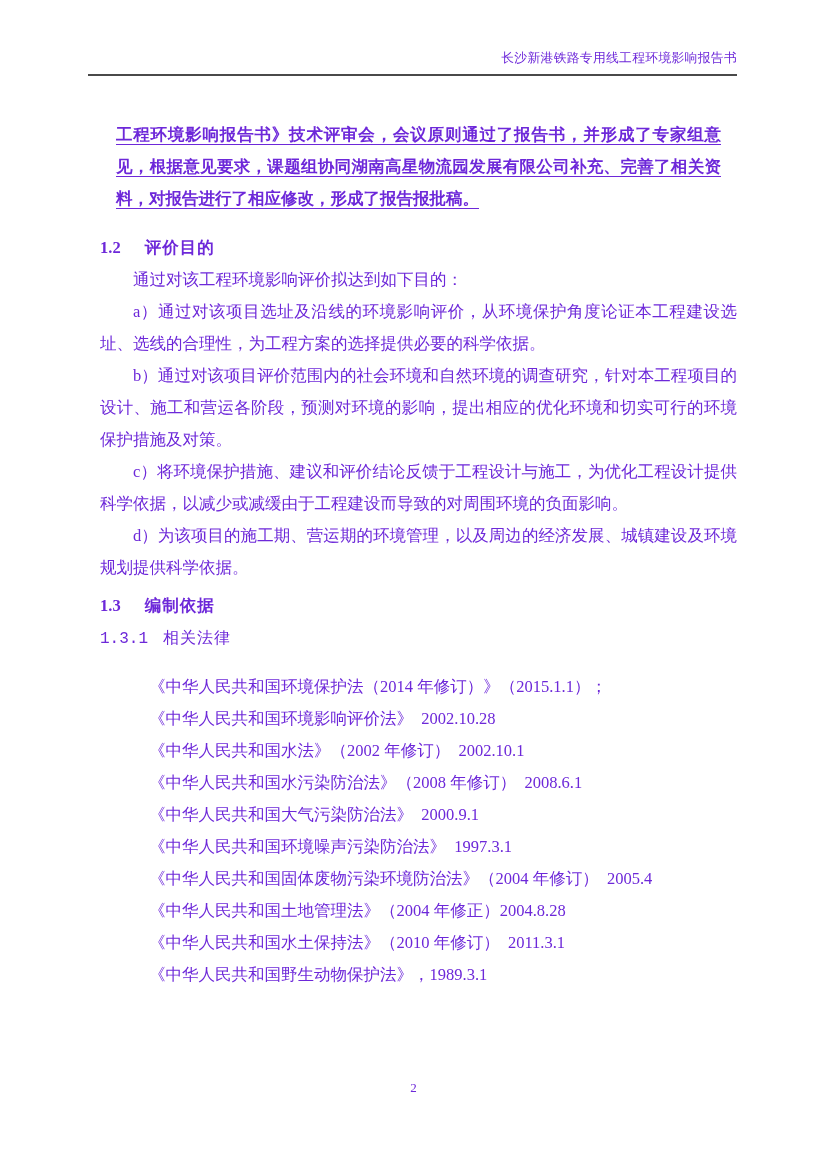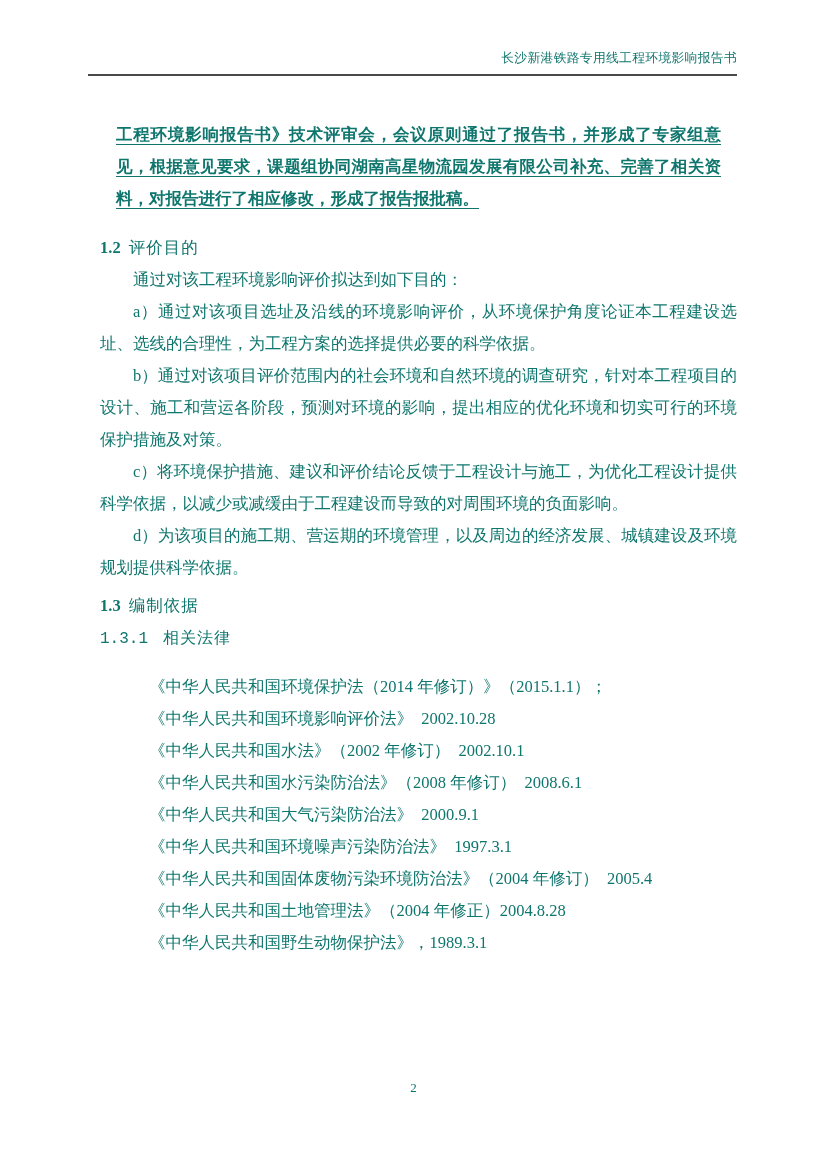--- a/index.html
+++ b/index.html
@@ -7,21 +7,21 @@
     padding: 0;
     background: #9b9b9b;
   }
   .page {
     position: relative;
     width: 827px;
     height: 1169px;
     margin: 0 auto;
     background: #ffffff;
     font-family: "Liberation Serif", "DejaVu Serif", serif;
-    color: #0f766e;
+    color: #6d28d9;
     overflow: hidden;
   }
   
   .running-header {
     position: absolute;
     top: 50px;
     left: 88px;
     width: 649px;
     text-align: right;
   }
@@ -59,22 +59,22 @@
     line-height: 32px;
     font-weight: normal;
   }
   .h2 .h-num {
     font-family: "Liberation Serif", "DejaVu Serif", serif;
     font-weight: bold;
     text-align: right;
   }
   .h2 .h-title {
     font-family: "Liberation Sans", "DejaVu Sans", sans-serif;
-    font-weight: normal;
-    margin-left: 8px;
+    font-weight: bold;
+    margin-left: 24px;
     letter-spacing: 1px;
   }
   .h3 {
     margin: 1px 0 0 0;
     font-size: 16px;
     line-height: 32px;
     font-weight: normal;
     font-family: Liberation Mono, monospace;
   }
   .h3 .h-num { font-weight: normal; }
@@ -132,20 +132,21 @@
 
     <div class="laws">
       <p class="law">《中华人民共和国环境保护法（2014 年修订）》（2015.1.1）；</p>
       <p class="law">《中华人民共和国环境影响评价法》  2002.10.28</p>
       <p class="law">《中华人民共和国水法》（2002 年修订）  2002.10.1</p>
       <p class="law">《中华人民共和国水污染防治法》（2008 年修订）  2008.6.1</p>
       <p class="law">《中华人民共和国大气污染防治法》  2000.9.1</p>
       <p class="law">《中华人民共和国环境噪声污染防治法》  1997.3.1</p>
       <p class="law">《中华人民共和国固体废物污染环境防治法》（2004 年修订）  2005.4</p>
       <p class="law">《中华人民共和国土地管理法》（2004 年修正）2004.8.28</p>
+      <p class="law">《中华人民共和国水土保持法》（2010 年修订）  2011.3.1</p>
       <p class="law">《中华人民共和国野生动物保护法》，1989.3.1</p>
     </div>
 
   </div>
 
   <div class="page-footer">
     <span>2</span>
   </div>
 
 </div>

